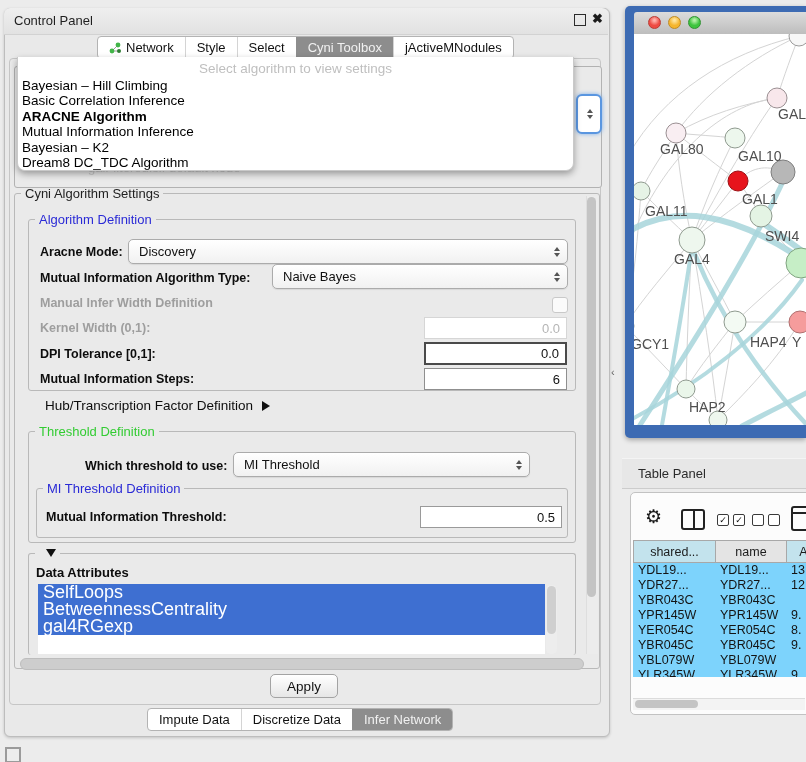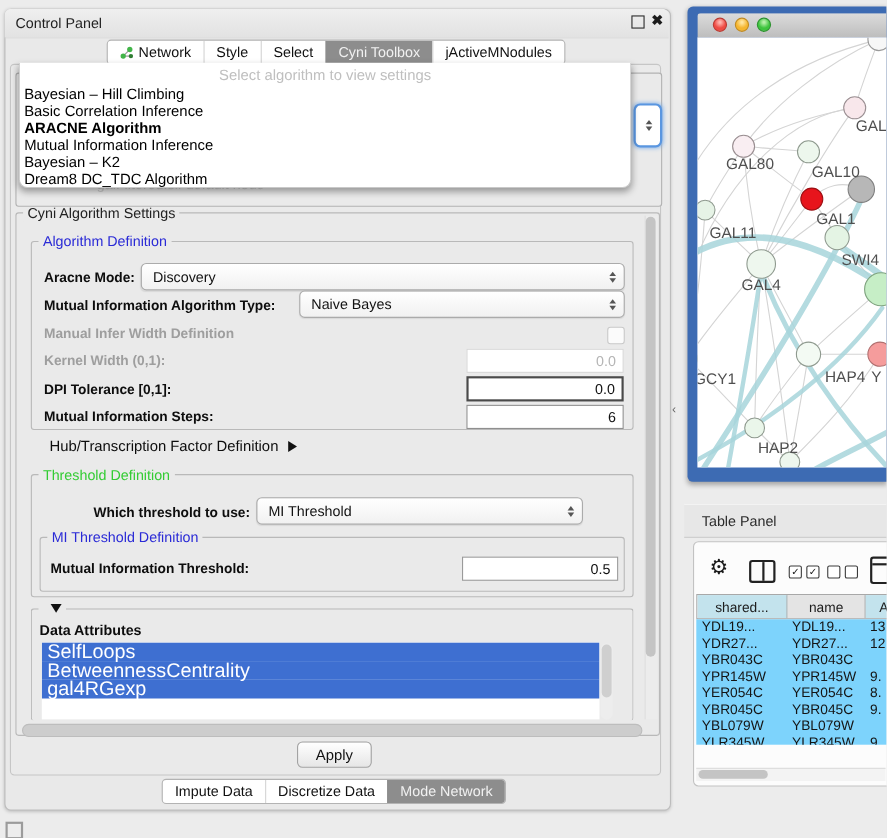--- a/index.html
+++ b/index.html
@@ -247,21 +247,21 @@
 <div class="abs" id="apply-btn">Apply</div>
 
 <div class="abs pill" id="bottom-tabs">
     <div class="tab">
       <span>Impute Data</span>
     </div>
     <div class="tab">
       <span>Discretize Data</span>
     </div>
     <div class="tab sel">
-      <span>Mode Network</span>
+      <span>Infer Network</span>
     </div>
   </div>
 
 <div class="abs" id="net-frame"></div>
 <div class="abs" id="net-titlebar"></div>
 <div class="abs tl" id="tl-close"></div>
 <div class="abs tl" id="tl-min"></div>
 <div class="abs tl" id="tl-zoom"></div>
 <div class="abs" id="net-canvas">
   <svg id="net-svg" width="172" height="391" xmlns="http://www.w3.org/2000/svg">

